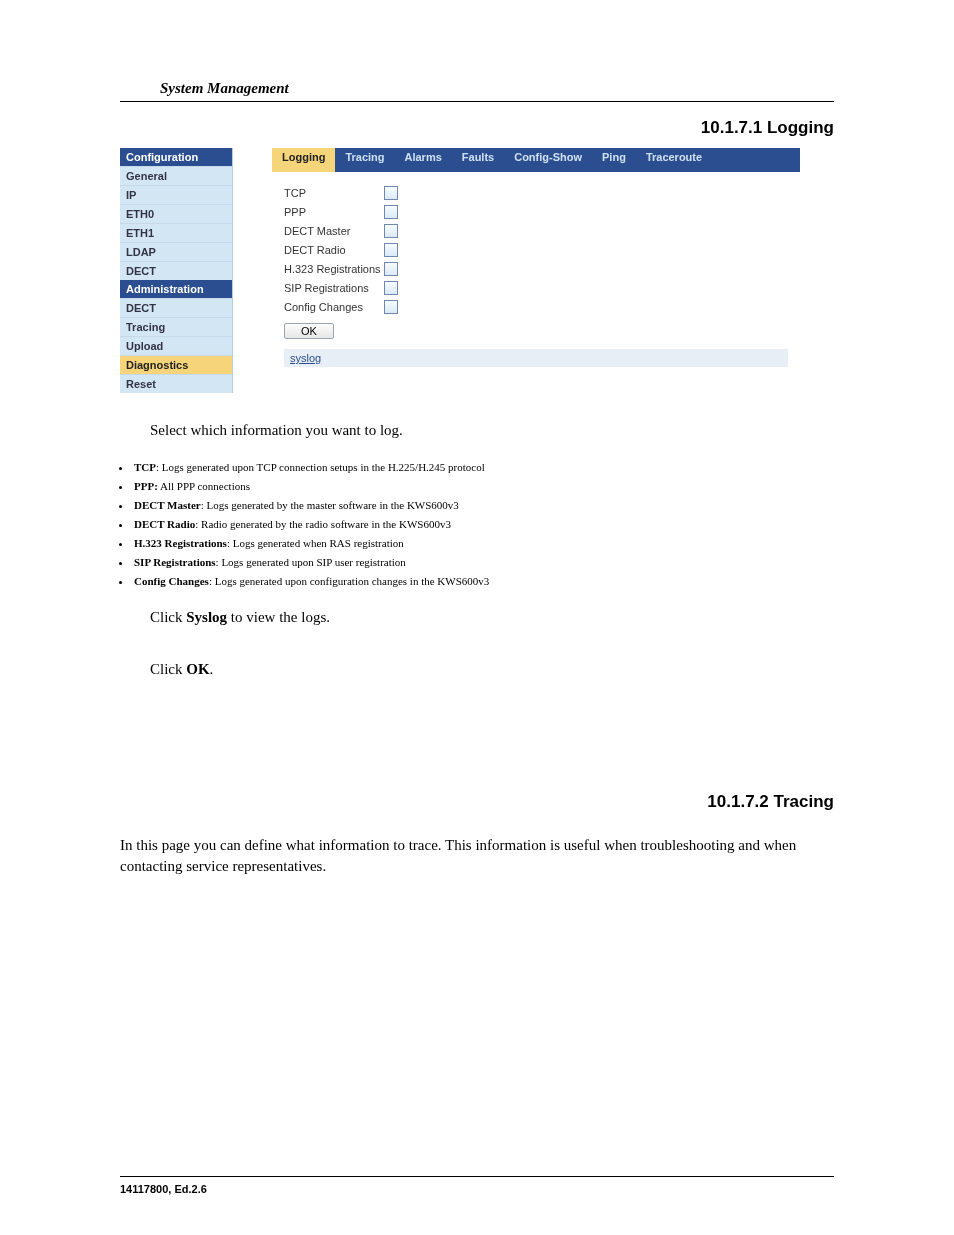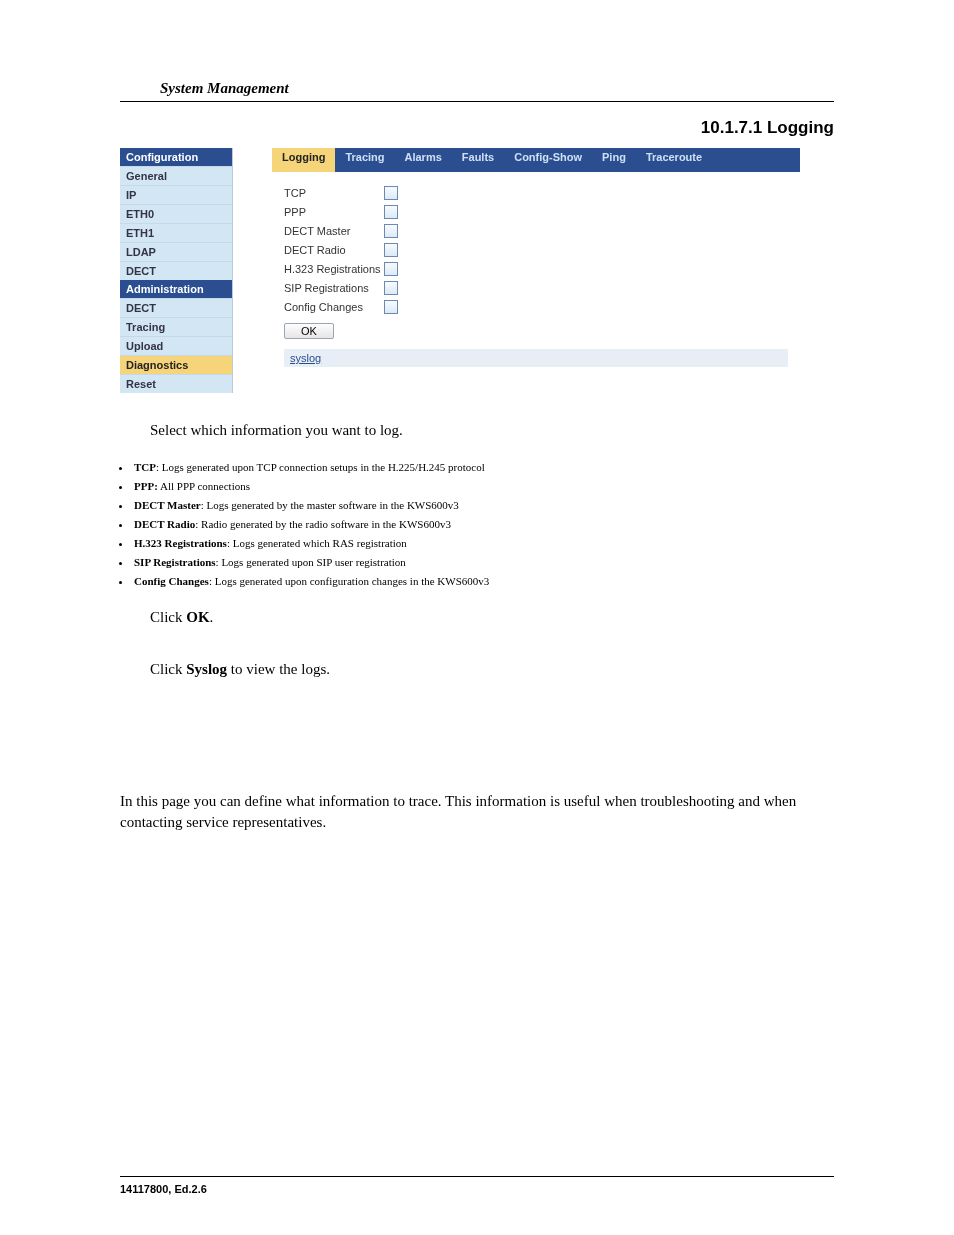--- a/index.html
+++ b/index.html
@@ -229,30 +229,31 @@
     </div>
   </div>
 
   <p class="body-text indent1">Select which information you want to log.</p>
 
   <ul class="bullets indent1">
     <li><b>TCP</b><span>: Logs generated upon TCP connection setups in the H.225/H.245 protocol</span></li>
     <li><b>PPP:</b><span> All PPP connections</span></li>
     <li><b>DECT Master</b><span>: Logs generated by the master software in the KWS600v3</span></li>
     <li><b>DECT Radio</b><span>: Radio generated by the radio software in the KWS600v3</span></li>
-    <li><b>H.323 Registrations</b><span>: Logs generated which RAS registration</span></li>
+    <li><b>H.323 Registrations</b><span>: Logs generated when RAS registration</span></li>
     <li><b>SIP Registrations</b><span>: Logs generated upon SIP user registration</span></li>
     <li><b>Config Changes</b><span>: Logs generated upon configuration changes in the KWS600v3</span></li>
   </ul>
 
   <p class="body-text indent1">
+    <span>Click </span><b>Syslog</b><span> to view the logs.</span>
+  </p>
+  <p class="body-text indent1">
     <span>Click </span><b>OK</b><span>.</span>
   </p>
-  <p class="body-text indent1">
-    <span>Click </span><b>Syslog</b><span> to view the logs.</span>
-  </p>
 
   <div style="height:80px"></div>
 
+  <h3 class="sec">10.1.7.2  Tracing</h3>
   <p class="body-text">In this page you can define what information to trace. This information is useful when troubleshooting and when contacting service representatives.</p>
 
   <div class="footer">14117800, Ed.2.6</div>
 </div>
 
 </body></html>

